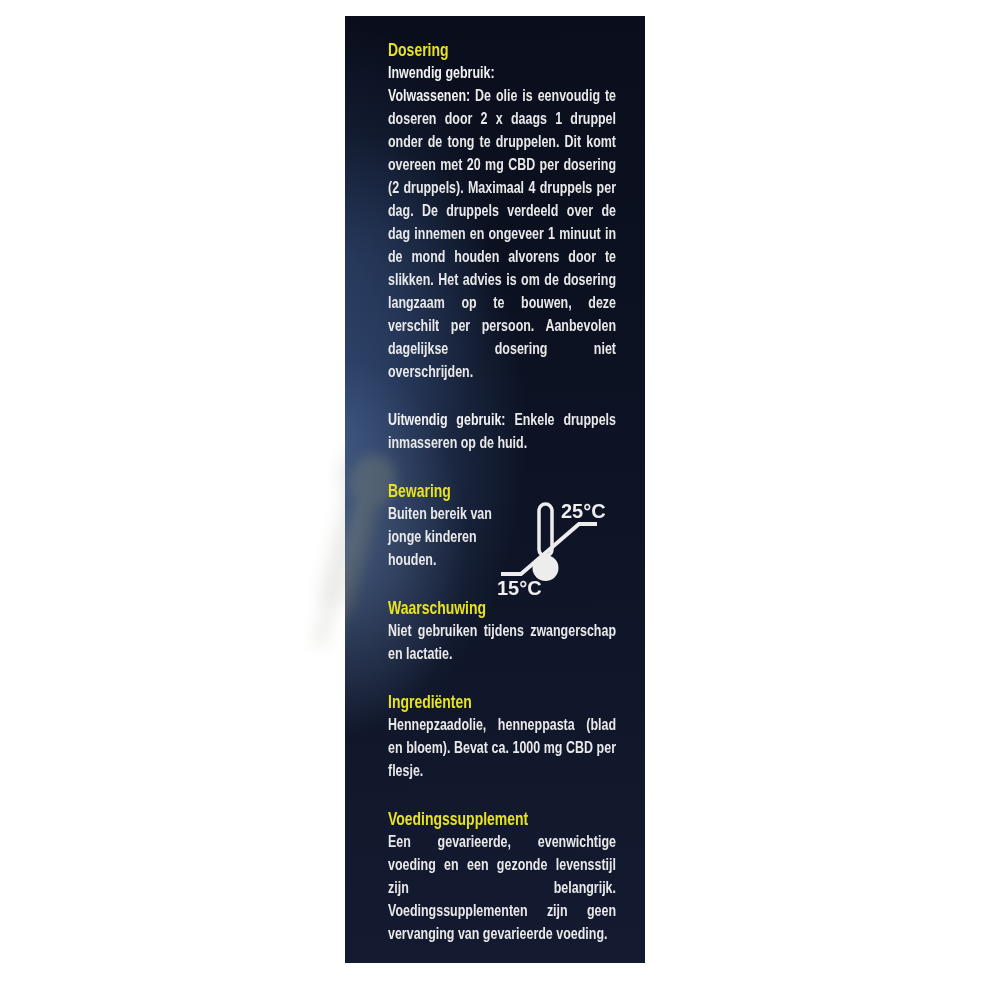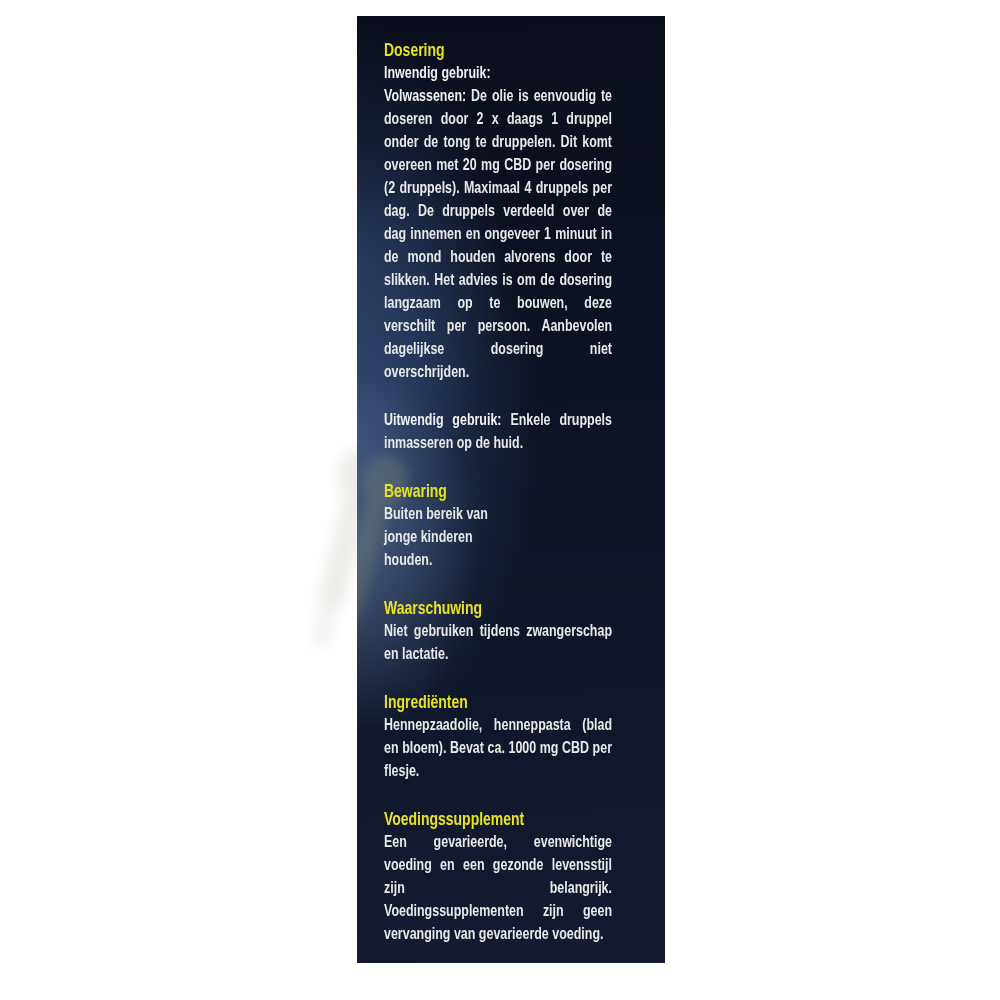--- a/index.html
+++ b/index.html
@@ -36,27 +36,28 @@
   }
   .ghost-outside .tip, .ghost-inside .tip {
     position: absolute; left: 26px; top: 158px;
     width: 11px; height: 46px; border-radius: 4px;
     background: #7c8168;
   }
 
   
   .panel {
     position: absolute;
-    left: 357px;
+    left: 345px;
     top: 16px;
-    width: 308px;
+    width: 284px;
     height: 947px;
     z-index: 1;
     overflow: hidden;
     background: linear-gradient(178deg, #0a0e1c 0%, #0d1324 45%, #141b31 100%);
+    padding-left: 16px;
   }
   .panel::before {
     content: "";
     position: absolute;
     inset: 0;
     background:
       radial-gradient(170px 260px at 0% 56%, rgba(145, 175, 220, 0.30), transparent 72%),
       radial-gradient(260px 430px at 0% 44%, rgba(86, 126, 190, 0.45), transparent 70%),
       radial-gradient(210px 330px at 0% 26%, rgba(64, 98, 155, 0.30), transparent 72%);
     pointer-events: none;
@@ -165,15 +166,24 @@
         <p>Hennepzaadolie, henneppasta (blad en bloem). Bevat ca. 1000 mg CBD per flesje.</p>
       </section>
 
       <section>
         <h2 class="yellow">Voedingssupplement</h2>
         <p>Een gevarieerde, evenwichtige voeding en een gezonde levensstijl zijn belangrijk. Voedingssupplementen zijn geen vervanging van gevarieerde voeding.</p>
       </section>
 
     </div>
 
+    <div class="thermo">
+      <svg viewBox="0 0 122 102">
+        <polyline points="4,76 24,76 82,26 100,26" fill="none" stroke="#ededed" stroke-width="4"></polyline>
+        <rect x="42" y="6" width="13" height="52" rx="6.5" fill="none" stroke="#ededed" stroke-width="3.5"></rect>
+        <circle cx="48.5" cy="70" r="13" fill="#ededed"></circle>
+        <text x="64" y="20">25°C</text>
+        <text x="0" y="97">15°C</text>
+      </svg>
+    </div>
 
   </div>
 </div>
 
 </body></html>

